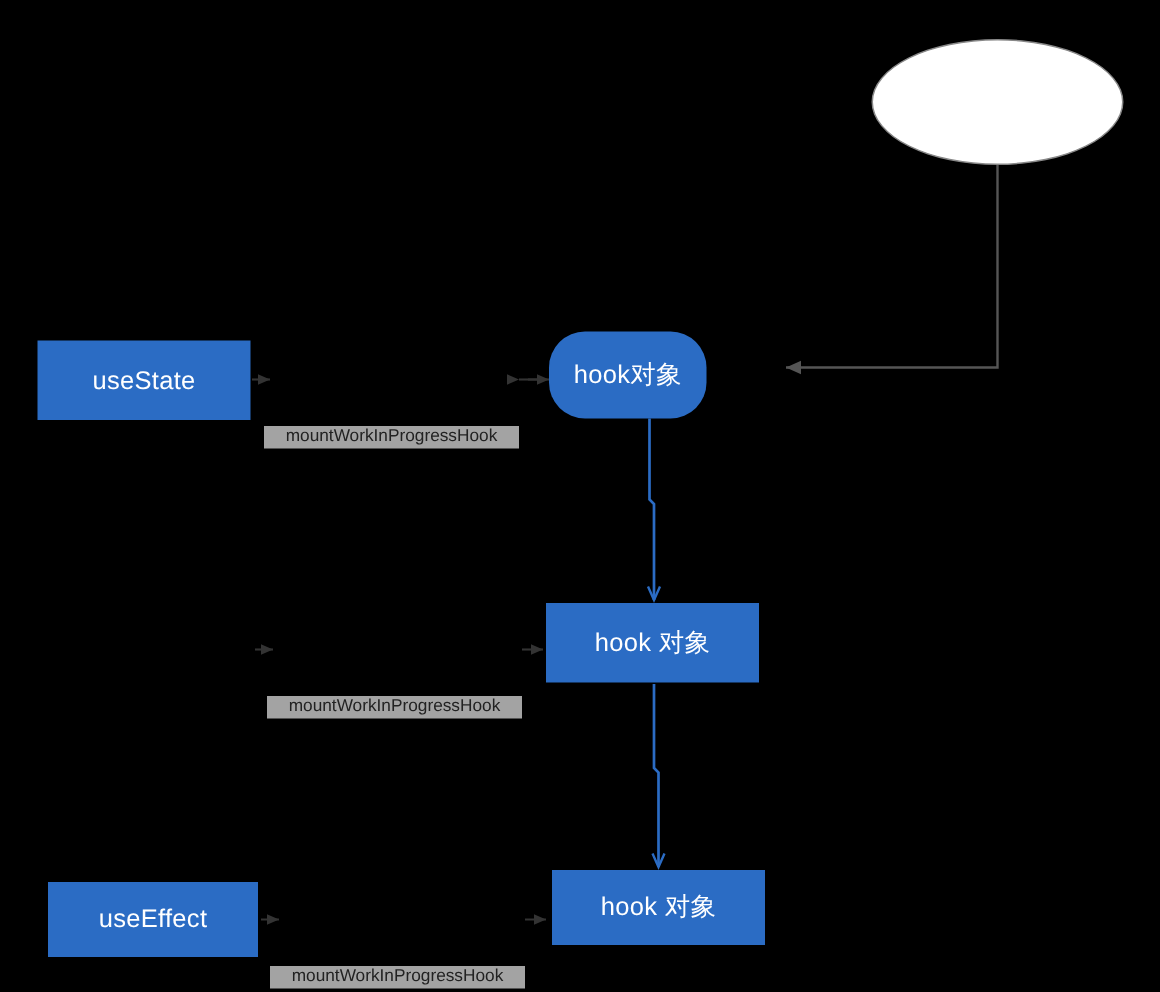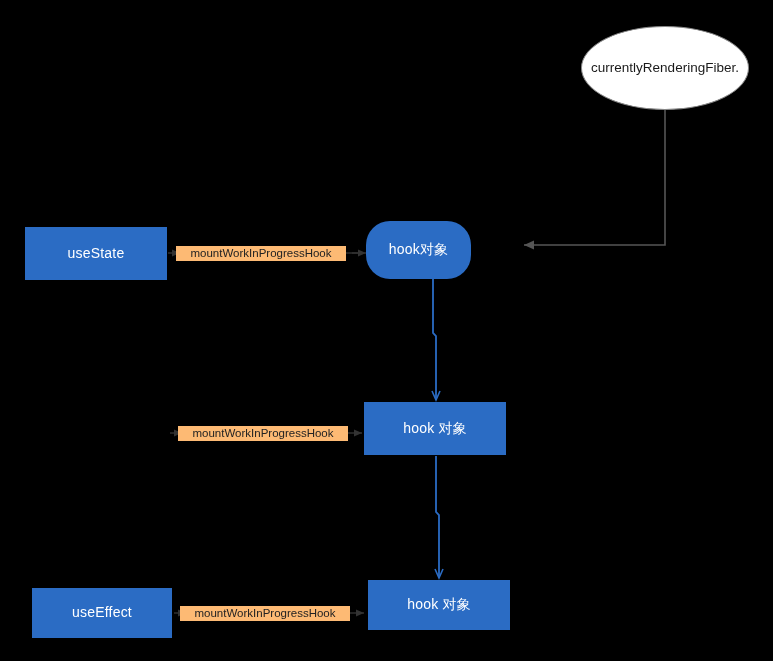--- a/index.html
+++ b/index.html
@@ -29,43 +29,44 @@
     position: absolute;
     box-sizing: border-box;
     display: flex;
     align-items: center;
     justify-content: center;
     text-align: center;
   }
   .box {
     background: #2b6cc4;
     color: #ffffff;
-    font-size: 14px;
+    font-size: 17px;
     letter-spacing: 0.2px;
     line-height: 1.25;
   }
   .ellipse {
     background: #ffffff;
     border: 1px solid #888888;
     border-radius: 50%;
     color: #1a1a1a;
     font-size: 13.5px;
     line-height: 1.35;
     padding: 0 14px;
   }
   .edge-label {
     position: absolute;
-    background: #fdba74;
+    background: #a3a3a3;
     color: #222222;
     font-size: 11.5px;
     line-height: 13px;
     white-space: nowrap;
     padding: 1px 2px 1px 2px;
     box-sizing: border-box;
     text-align: center;
+    margin-top: 38px;
   }
 </style>
 </head>
 <body>
 
 <div id="canvas">
 
   <svg id="edges" viewBox="0 0 773 661" width="773" height="661" xmlns="http://www.w3.org/2000/svg">
     <defs>
       <marker id="arrow-blue" markerWidth="12" markerHeight="12" refX="10" refY="5" orient="auto" markerUnits="userSpaceOnUse">
@@ -106,21 +107,20 @@
       <path d="M433,279 L433,333 L436,336 L436,400" fill="none" stroke="#2b6cc4" stroke-width="1.8" marker-end="url(#arrow-blue)"></path>
     </g>
 
     <g>
       <path d="M436,456 L436,512 L439,515 L439,578" fill="none" stroke="#2b6cc4" stroke-width="1.8" marker-end="url(#arrow-blue)"></path>
     </g>
   </svg>
 
   <div class="node ellipse" style="left:581px; top:26px; width:168px; height:84px;">
     <div>
-      <div>currentlyRenderingFiber.</div>
     </div>
   </div>
 
   <div class="node box" style="left:25px; top:227px; width:142px; height:53px;">
     <span>useState</span>
   </div>
 
 
   <div class="node box" style="left:32px; top:588px; width:140px; height:50px;align-items:center;">
     <span>useEffect</span>

